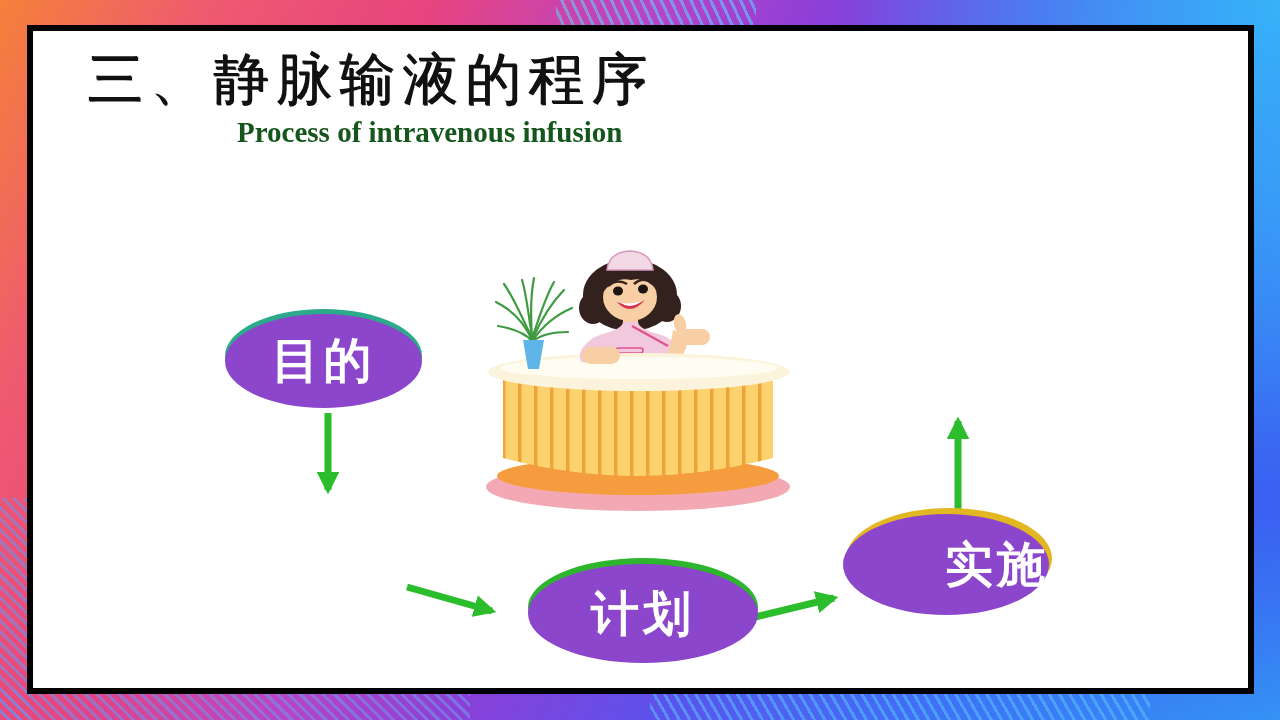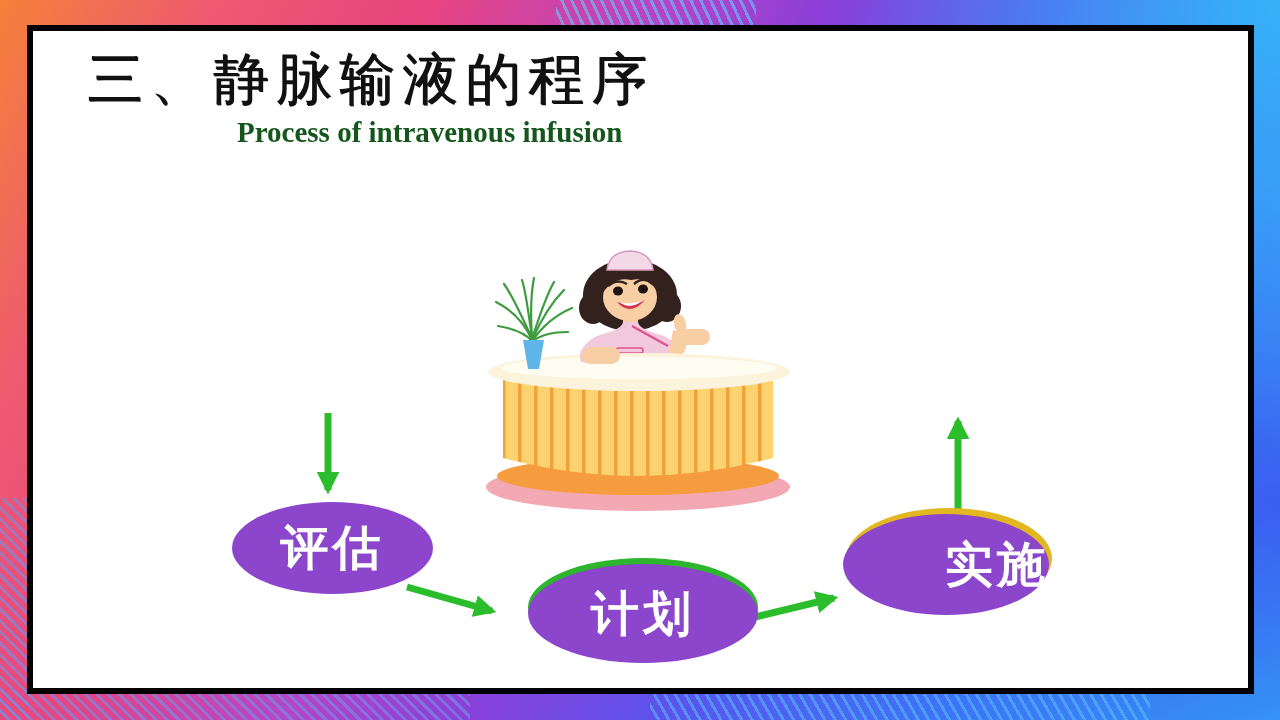--- a/index.html
+++ b/index.html
@@ -117,22 +117,22 @@
       </marker>
     </defs>
     <g stroke="#2CBD2C" stroke-width="7" fill="none">
       <path d="M328,413 L328,490" marker-end="url(#ah)"></path>
       <path d="M407,587 L492,611" marker-end="url(#ah)"></path>
       <path d="M751,618 L834,598" marker-end="url(#ah)"></path>
       <path d="M958,511 L958,421" marker-end="url(#ah)"></path>
     </g>
   </svg>
 
-  <div class="node node-assessment">
-    <span>评估</span>
+  <div class="node node-purpose">
+    <span>目的</span>
   </div>
   <div class="node node-plan">
     <span>计划</span>
   </div>
   <div class="node node-implementation">
     <span>实施</span>
   </div>
 </div>
 
 </body></html>

